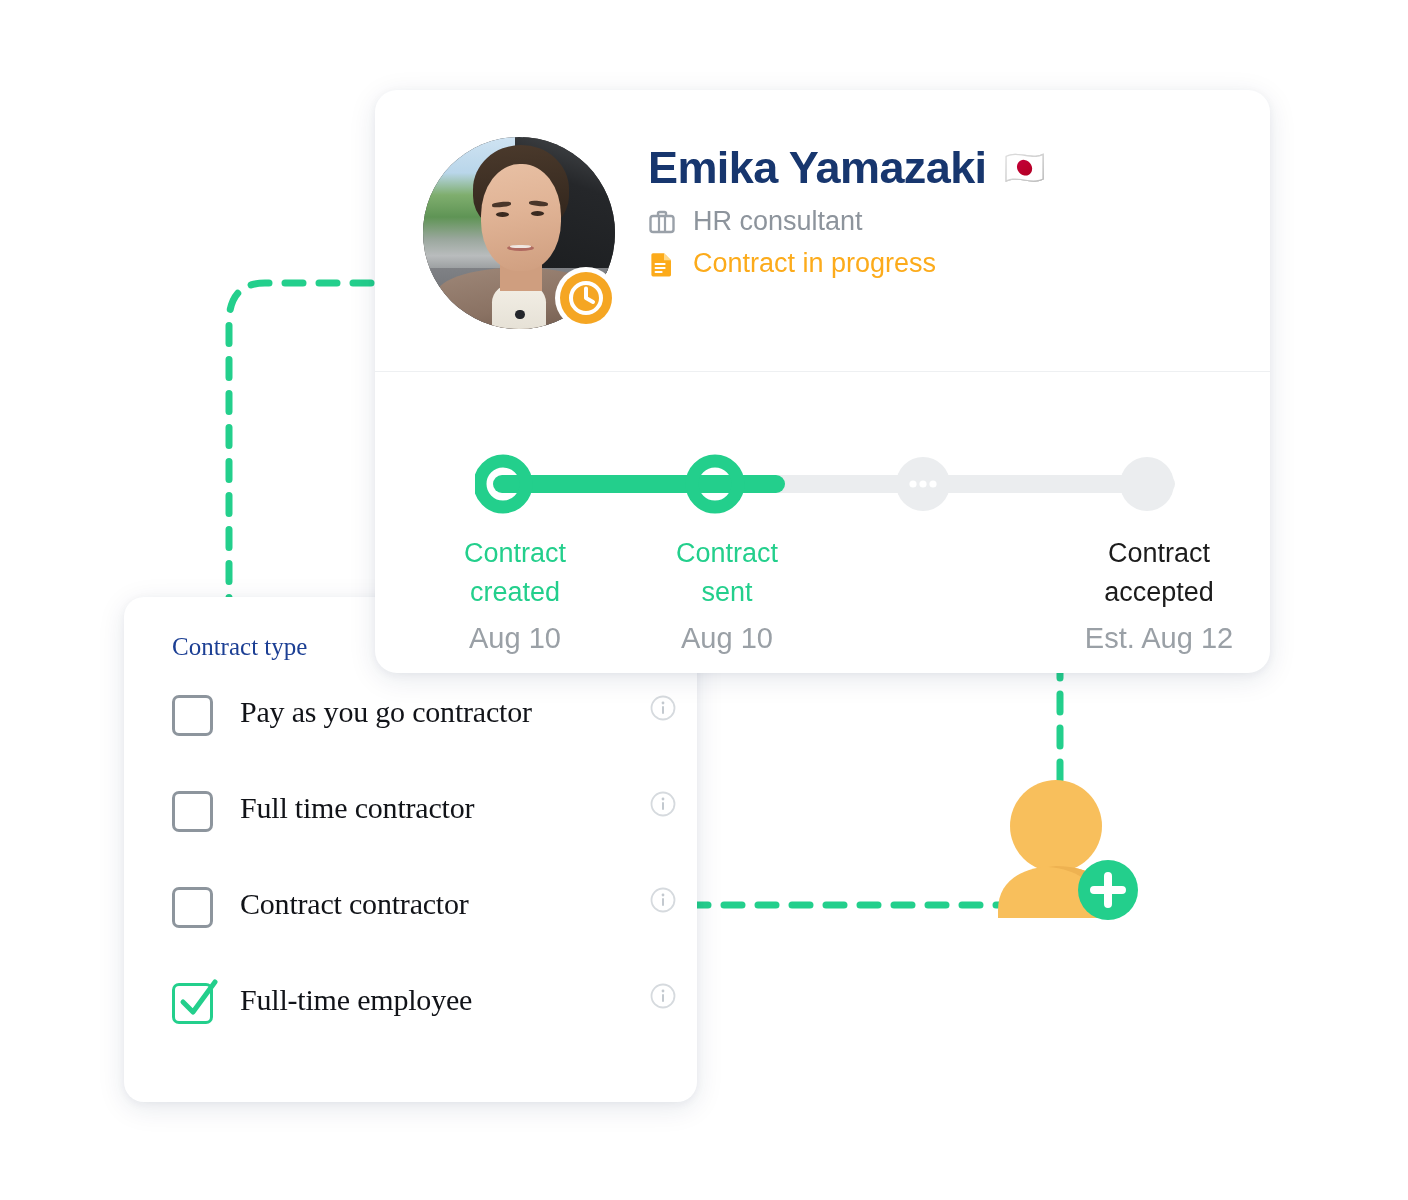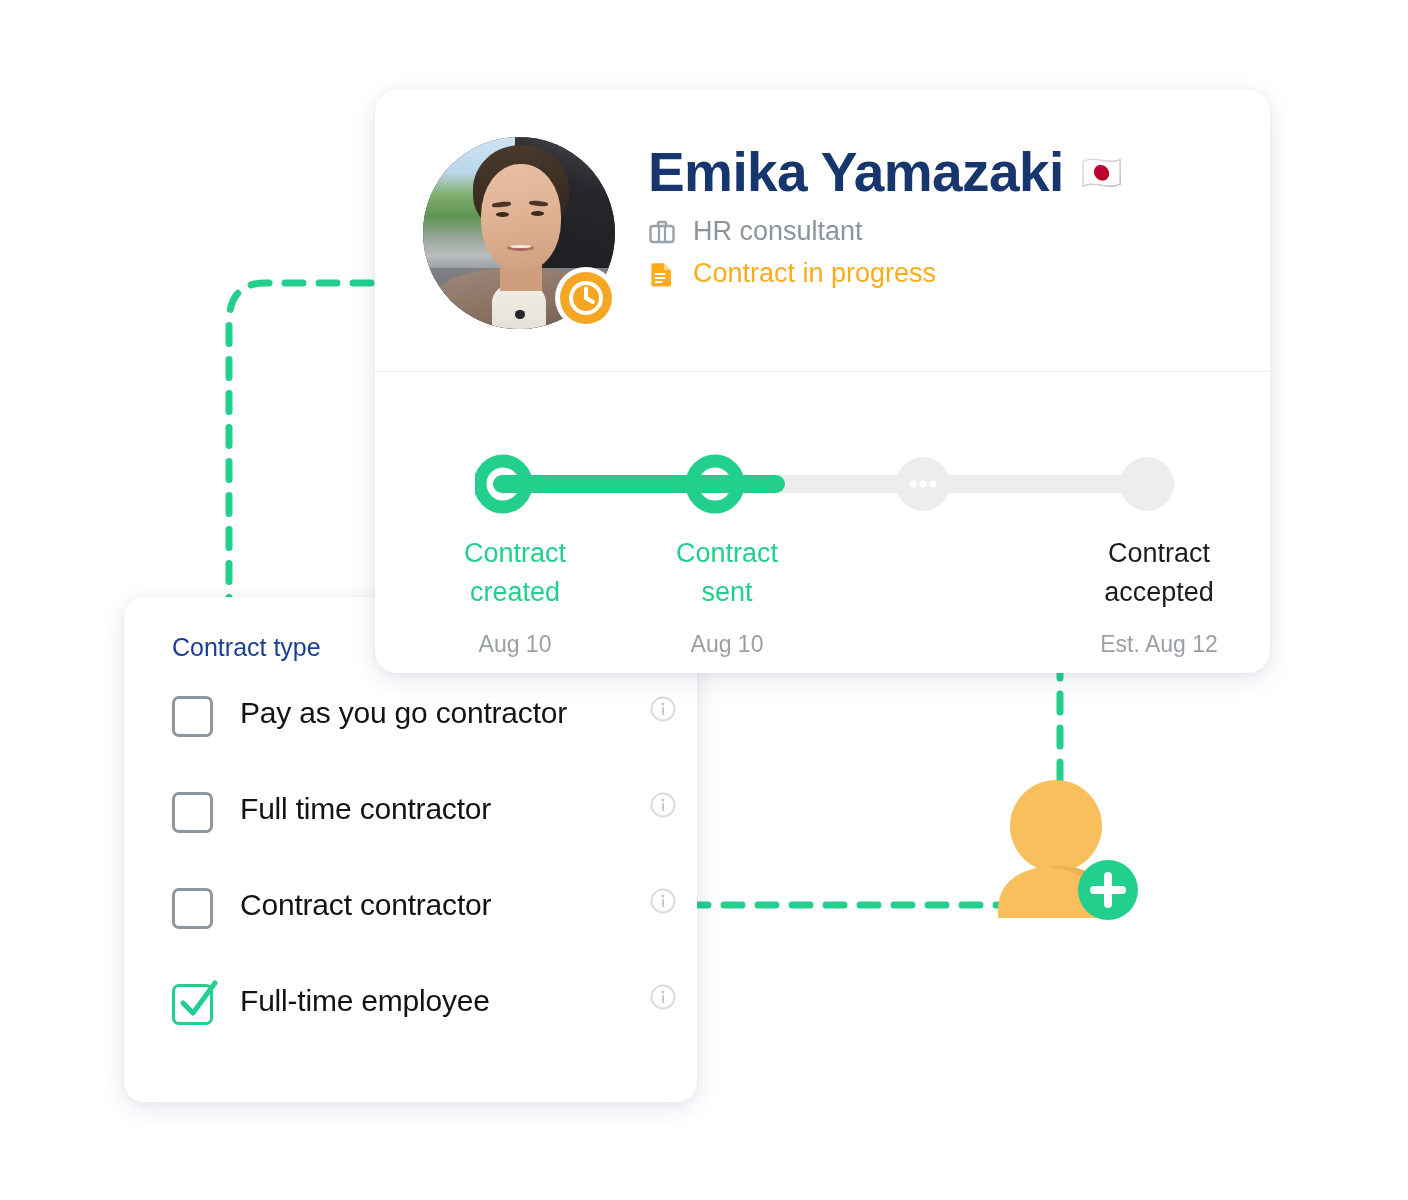--- a/index.html
+++ b/index.html
@@ -141,21 +141,21 @@
   #profile-info { padding-left: 33px; padding-top: 8px; }
 
   #profile-name-row {
     display: flex;
     align-items: center;
     gap: 18px;
     margin-bottom: 18px;
   }
 
   #profile-name {
-    font-size: 55px;
+    font-size: 45px;
     font-weight: bold;
     color: #17366e;
     letter-spacing: -0.6px;
     line-height: 1;
   }
 
   #flag-icon { font-size: 33px; line-height: 1; }
 
   .meta-row {
     display: flex;
@@ -203,38 +203,39 @@
     transform: translateX(-50%);
   }
   .tl-title {
     font-size: 27px;
     line-height: 1.45;
     white-space: pre-line;
   }
   .tl-title.done    { color: #23cf8c; }
   .tl-title.pending { color: #1c1c1c; }
   .tl-date {
-    margin-top: 19px;
-    font-size: 23px;
+    margin-top: 10px;
+    font-size: 29px;
     color: #9aa0a6;
   }
 
   
   #contract-panel {
     position: absolute;
     left: 124px;
     top: 597px;
     width: 573px;
     height: 505px;
     background: #ffffff;
     border-radius: 20px;
     box-shadow: 0 6px 28px rgba(23, 43, 77, 0.10),
                 0 2px 8px rgba(23, 43, 77, 0.05);
     z-index: 4;
     padding: 36px 21px 0 48px;
+    font-family: Liberation Serif, serif;
   }
 
   #contract-type-label {
     font-size: 25px;
     color: #1c3f94;
     margin-bottom: 34px;
   }
 
   .option-row {
     display: flex;

